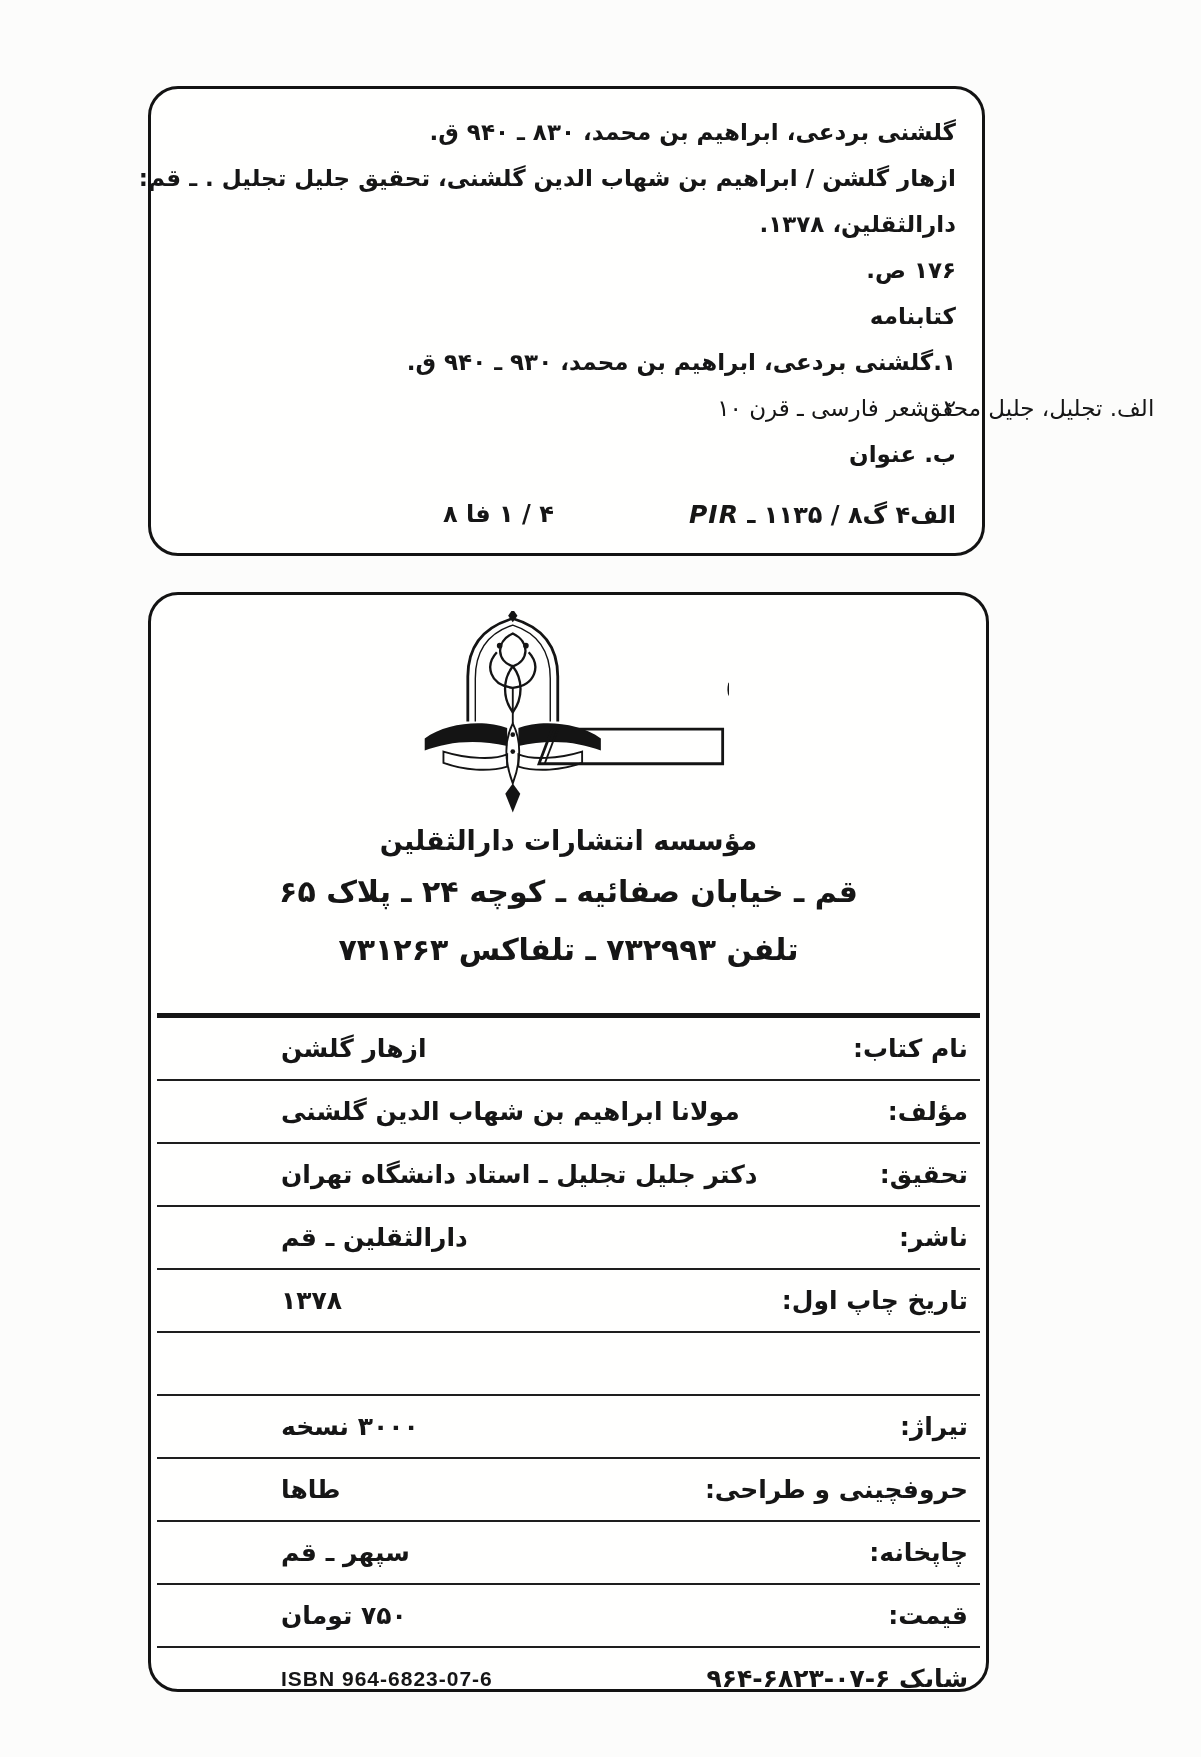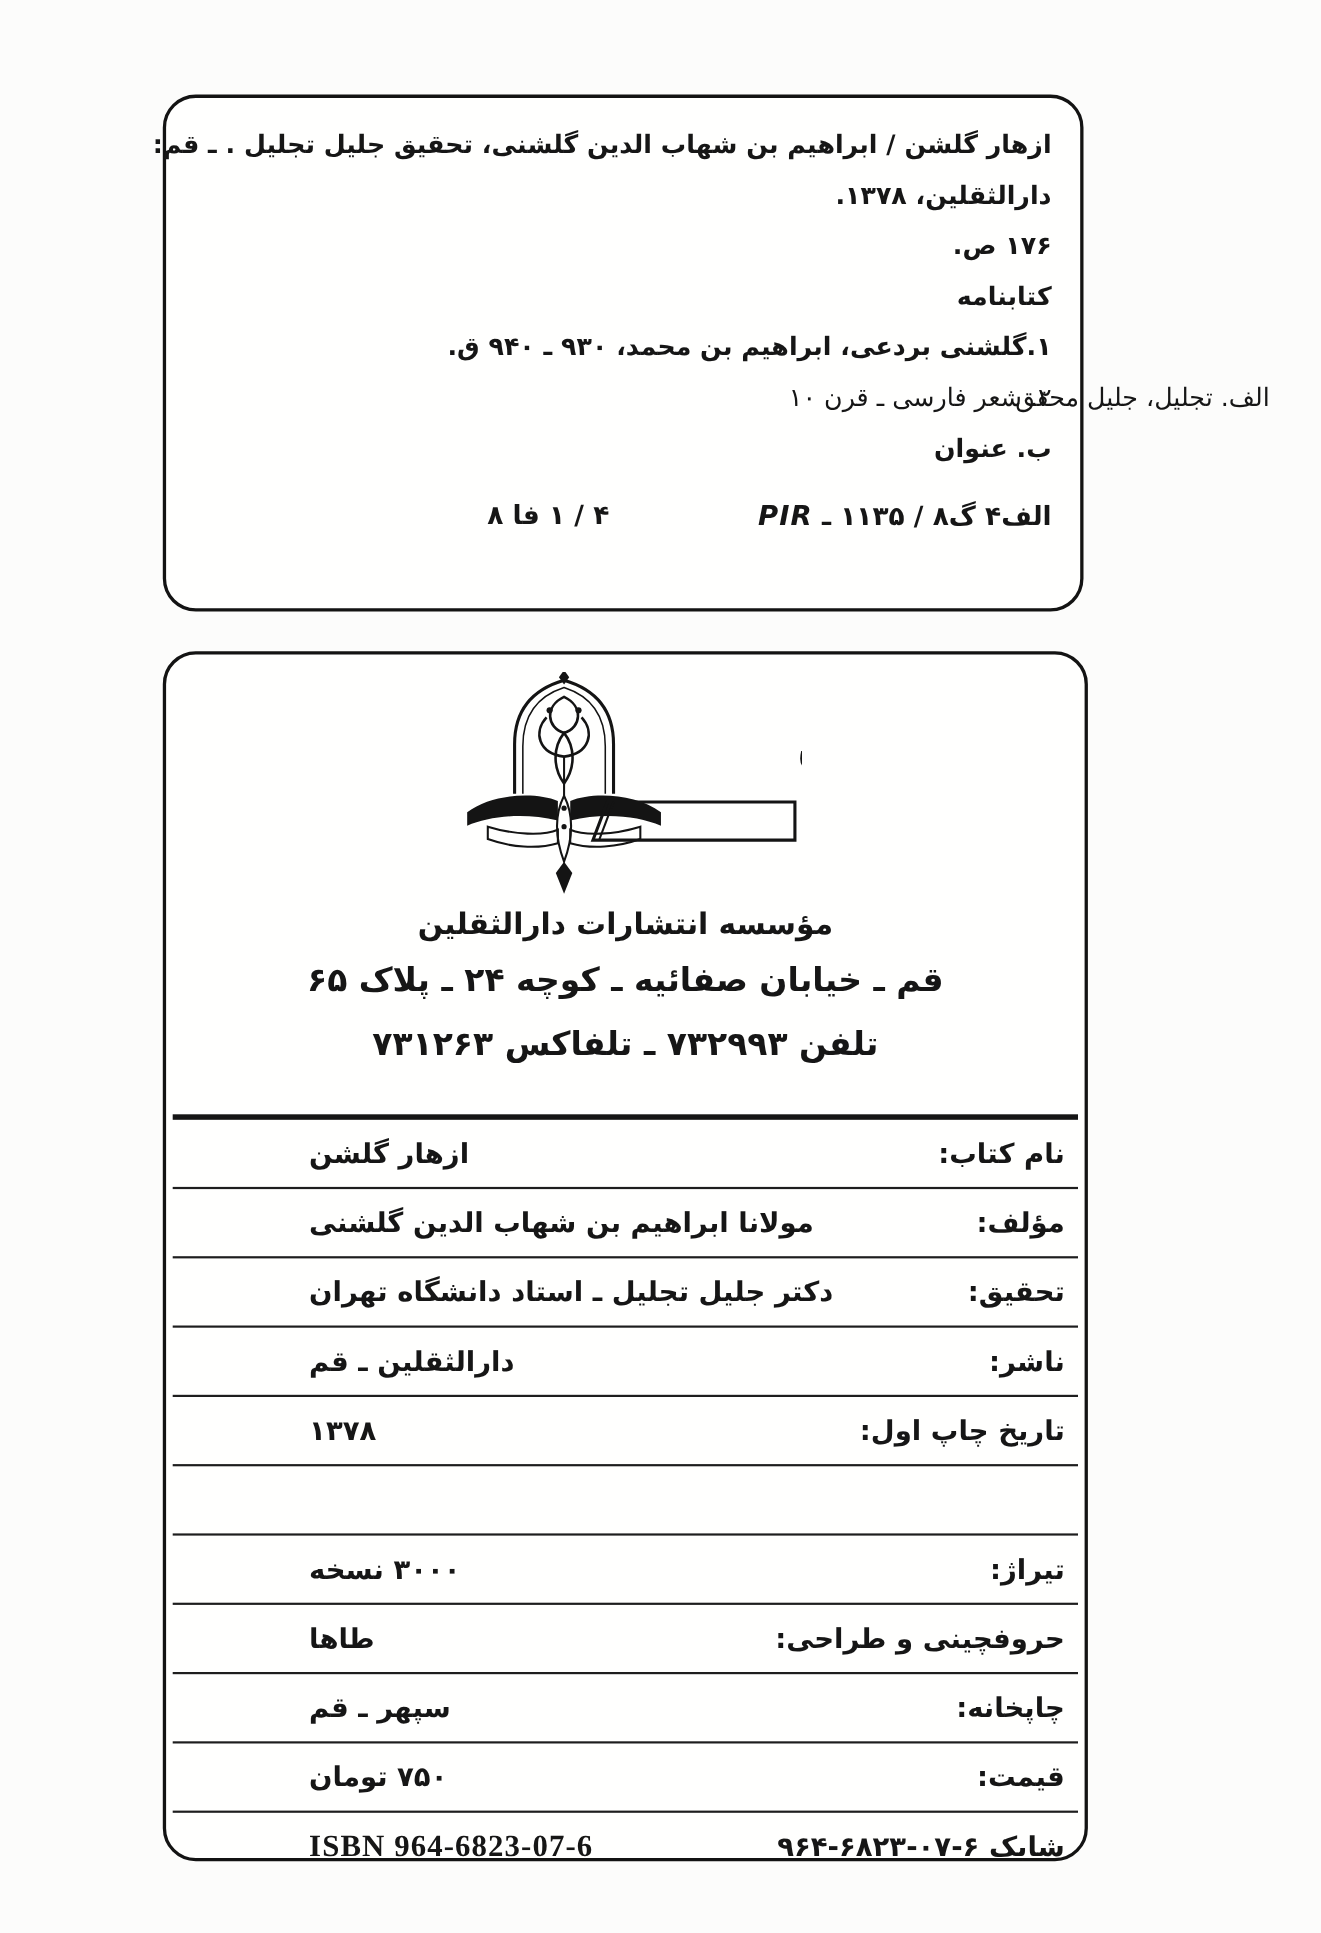--- a/index.html
+++ b/index.html
@@ -37,30 +37,31 @@
   .trow:last-child{border-bottom:none}
   .tlabel{
     width:335px;padding-left:6px;box-sizing:border-box;
     font-size:25px;font-weight:bold;white-space:nowrap;padding-right:12px;
   }
   .tvalue{
     flex:1;text-align:left;padding-left:124px;box-sizing:border-box;
     font-size:25px;font-weight:bold;white-space:nowrap;
   }
   .tvalue.latin{
-    font-family:Liberation Serif, serif;
-    font-size:28px;letter-spacing:1px;
+    font-family:Liberation Sans, sans-serif;
+    font-size:21px;letter-spacing:1px;
   }
   .fa-isbn{display:inline-block;direction:ltr;unicode-bidi:embed;margin-left:4px}
   svg .st{stroke:#141414;fill:none}
 </style>
 </head>
 <body>
 
 <div class="box" id="cip-box">
+  <div class="cip-line" style="margin-left:18px">گلشنی بردعی، ابراهیم بن محمد، ۸۳۰ ـ ۹۴۰ ق.</div>
   <div class="cip-line" style="margin-left:48px">ازهار گلشن / ابراهیم بن شهاب الدین گلشنی، تحقیق جلیل تجلیل . ـ قم:</div>
   <div class="cip-line" style="margin-left:18px">دارالثقلین، ۱۳۷۸.</div>
   <div class="cip-line" style="margin-left:90px">۱۷۶ ص.</div>
   <div class="cip-line" style="margin-left:78px">کتابنامه</div>
   <div class="cip-line" style="margin-left:50px">۱.گلشنی بردعی، ابراهیم بن محمد، ۹۳۰ ـ ۹۴۰ ق.</div>
   <div class="cip-split" style="margin-left:50px">
     <span class="part">۲. شعر فارسی ـ قرن ۱۰</span>
     <span class="part" style="margin-left:510px;margin-right:auto;position:absolute;left:262px">الف. تجلیل، جلیل محقق</span>
   </div>
   <div class="cip-line" style="margin-left:64px">ب. عنوان</div>

